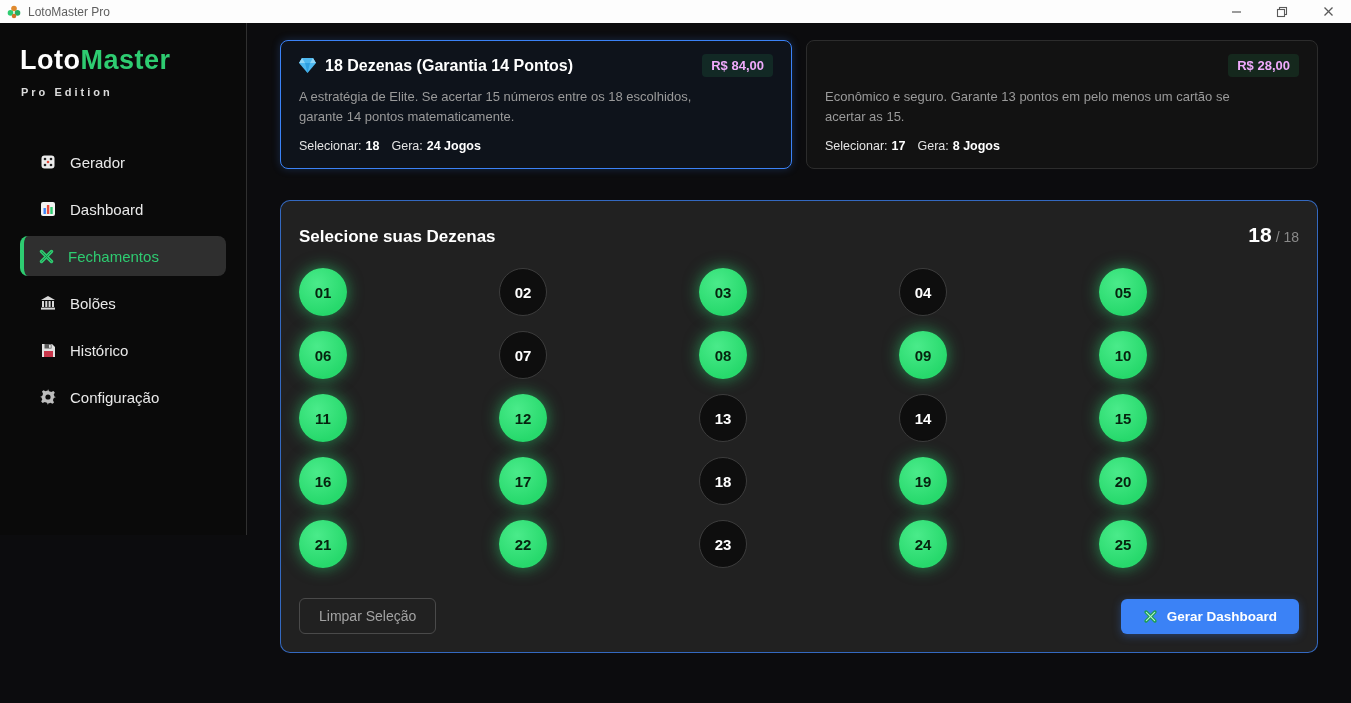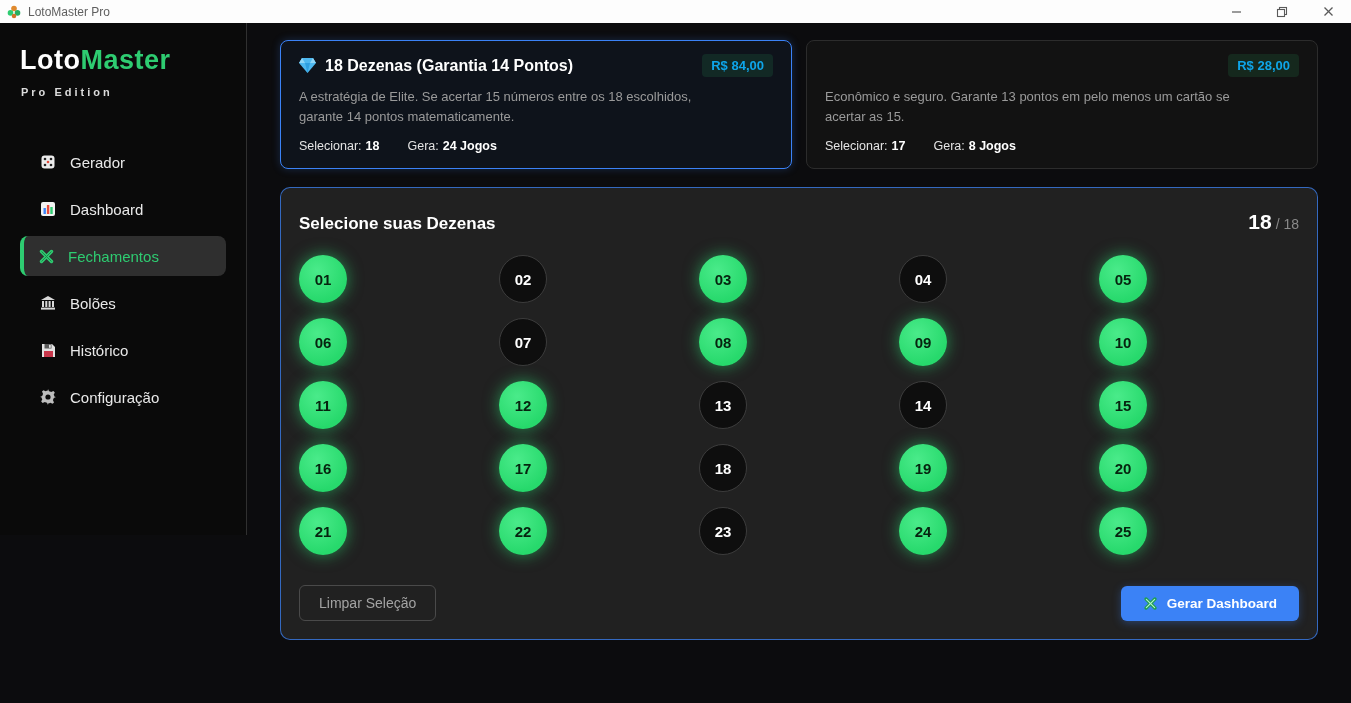--- a/index.html
+++ b/index.html
@@ -31,27 +31,27 @@
   .status-line { margin-top:9px; display:flex; align-items:center; gap:8px; font-size:12px; color:#2ecc71; }
   .dot { width:8px; height:8px; border-radius:50%; background:#2ecc71; box-shadow:0 0 6px #2ecc71; }
 
   
   .main { flex:1; padding:17px 33px 0 33px; }
   .cards { display:flex; gap:14px; }
   .card { flex:1; border-radius:8px; padding:13px 18px 15px; background:#121212; border:1px solid #2c2c2c; }
   .card.selected { background:#0e131b; border:1px solid #3b82f6; box-shadow:0 0 8px rgba(59,130,246,.25); }
   .card-head { display:flex; align-items:center; gap:9px; }
   .card-title { font-size:16px; font-weight:bold; color:#ffffff; }
-  .price { margin-left:auto; background:rgba(46,204,113,.12); color:#0ea5e9; font-size:13px; font-weight:bold; padding:4px 9px; border-radius:4px; }
+  .price { margin-left:auto; background:rgba(46,204,113,.12); color:#f0abfc; font-size:13px; font-weight:bold; padding:4px 9px; border-radius:4px; }
   .card-desc { margin-top:10px; font-size:13px; line-height:1.55; color:#9a9a9a; max-width:92%; }
-  .card-meta { margin-top:12px; display:flex; gap:28px; font-size:12.5px; color:#e3e3e3; }
+  .card-meta { margin-top:12px; display:flex; gap:12px; font-size:12.5px; color:#e3e3e3; }
   .card-meta b { color:#ffffff; margin-left:4px; }
 
   
-  .panel { margin-top:18px; background:#212121; border:1.5px solid rgba(59,130,246,.75); border-radius:10px; padding:22px 18px 18px; height:453px; display:flex; flex-direction:column; }
+  .panel { margin-top:31px; background:#212121; border:1.5px solid rgba(59,130,246,.75); border-radius:10px; padding:22px 18px 18px; height:453px; display:flex; flex-direction:column; }
   .panel-head { display:flex; align-items:baseline; }
   .panel-title { font-size:17px; font-weight:bold; color:#ffffff; }
   .counter { margin-left:auto; }
   .counter .big { font-size:21px; font-weight:bold; color:#ffffff; }
   .counter .small { font-size:14px; color:#8a8a8a; margin-left:4px; }
   .grid { margin-top:21px; display:grid; grid-template-columns:repeat(5,1fr); row-gap:15px; }
   .ball { width:48px; height:48px; border-radius:50%; display:flex; align-items:center; justify-content:center; font-family:"Liberation Sans",sans-serif; font-size:15px; font-weight:bold; cursor:pointer; border:none; }
   .ball.sel { background:radial-gradient(circle at 38% 32%, #4aeb8a, #27d96c 70%); color:#06230f; box-shadow:0 0 16px rgba(46,230,120,.55); }
   .ball.unsel { background:#0e0e0e; color:#ffffff; border:1px solid #3c3c3c; }
   .panel-footer { margin-top:auto; display:flex; align-items:center; }

